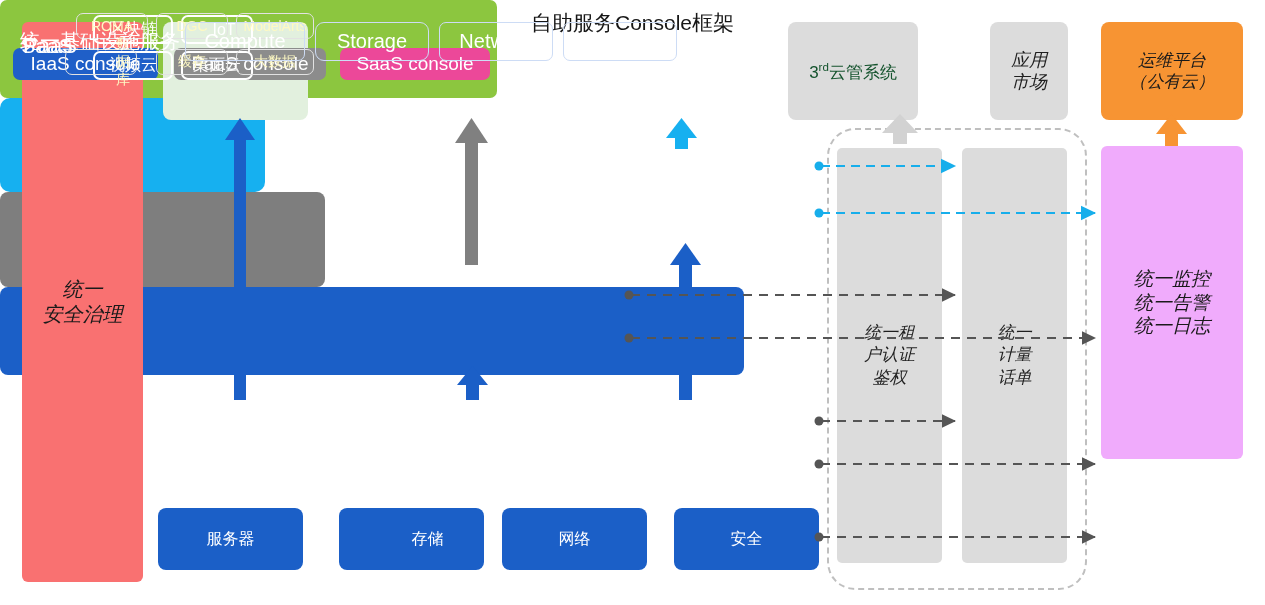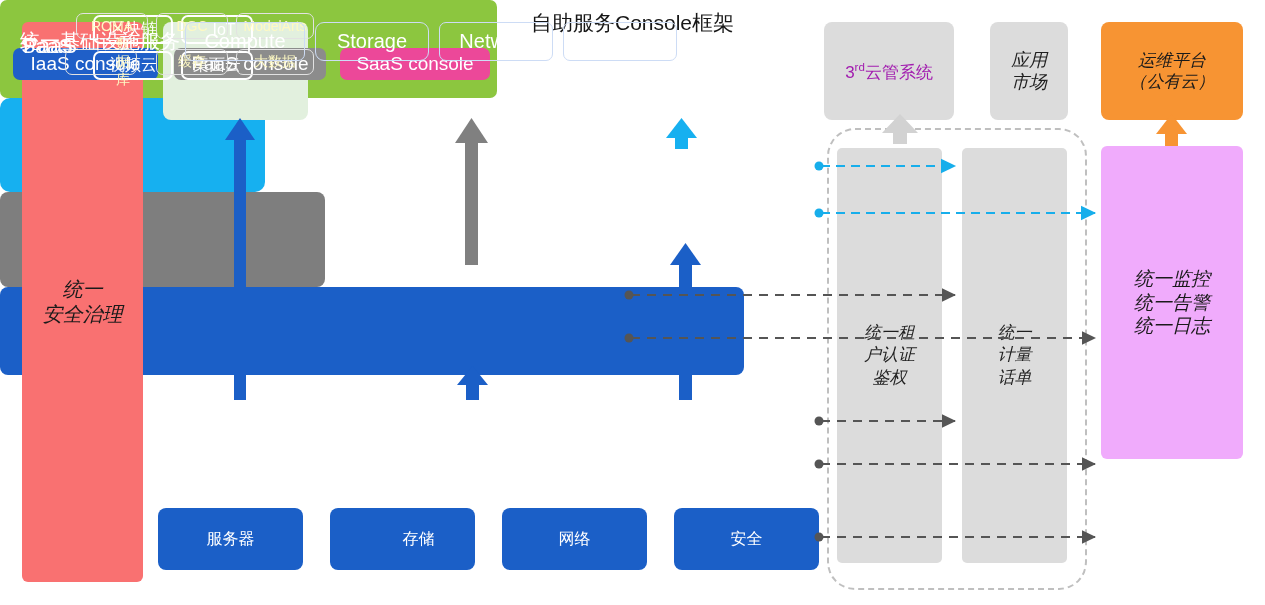--- a/index.html
+++ b/index.html
@@ -16,21 +16,21 @@
 
   
   #console-frame{left:322px;top:22px;width:497px;height:98px;background:#8CC63F;border-radius:7px;}
   #console-title{position:absolute;left:0;right:0;top:9px;text-align:center;font-size:21px;color:#161616;}
   .console-chip{position:absolute;top:48px;height:32px;font-size:19px;color:#ffffff;}
   #iaas-console{left:13px;width:145px;background:#1F5FC8;}
   #paas-console{left:174px;width:152px;background:#8C8C8C;}
   #saas-console{left:340px;width:150px;background:#ec4899;}
 
   
-  #third-party{left:824px;top:22px;width:130px;height:98px;background:#DCDCDC;color:#a21caf;font-size:17px;}
+  #third-party{left:788px;top:22px;width:130px;height:98px;background:#DCDCDC;color:#14532d;font-size:17px;}
   #app-market{left:990px;top:22px;width:78px;height:98px;background:#DCDCDC;color:#1f1f1f;font-size:18px;}
 
   
   #ops-top{left:1101px;top:22px;width:142px;height:98px;background:#F79433;color:#1a1a1a;font-size:17px;}
   #ops-main{left:1101px;top:146px;width:142px;height:313px;background:#f0abfc;color:#1a1a1a;font-size:19px;border-radius:6px;}
 
   
   #saas{left:553px;top:145px;width:265px;height:94px;background:#16B0F0;border-radius:10px;}
   #saas-label{position:absolute;left:12px;top:34px;width:70px;text-align:center;color:#fff;font-size:21px;}
   #saas .chip{position:absolute;border:2px solid #ffffff;color:#ffffff;font-size:16px;height:29px;background:transparent;}
@@ -55,21 +55,21 @@
   #iaas-label{position:absolute;left:20px;top:28px;color:#ffffff;font-size:20px;}
   #iaas .chip{position:absolute;top:22px;height:39px;border:1.5px solid #cddcf5;color:#ffffff;font-size:20px;background:transparent;}
   #iaas-c0{left:185px;width:120px;}
   #iaas-c1{left:315px;width:114px;border-radius:9px;}
   #iaas-c2{left:439px;width:114px;}
   #iaas-c3{left:563px;width:114px;}
 
   
   .hw{top:508px;height:62px;background:#1B5FC7;color:#ffffff;font-size:16px;border-radius:8px;}
   #hw0{left:158px;width:145px;}
-  #hw1{left:330px;width:145px;padding-left:32px;}
+  #hw1{left:339px;width:145px;padding-left:32px;}
   #hw2{left:502px;width:145px;}
   #hw3{left:674px;width:145px;}
 
   
   #dash-region{position:absolute;left:827px;top:128px;width:260px;height:462px;border:2.5px dashed #BFBFBF;border-radius:28px;box-sizing:border-box;}
   .gcol{position:absolute;background:#DCDCDC;border-radius:5px;color:#1f1f1f;display:flex;align-items:center;justify-content:center;text-align:center;font-size:17px;line-height:1.3;}
   #gcol-auth{left:837px;top:148px;width:105px;height:415px;}
   #gcol-bill{left:962px;top:148px;width:105px;height:415px;}
 
   svg#wires{position:absolute;left:0;top:0;width:1265px;height:605px;pointer-events:none;}

